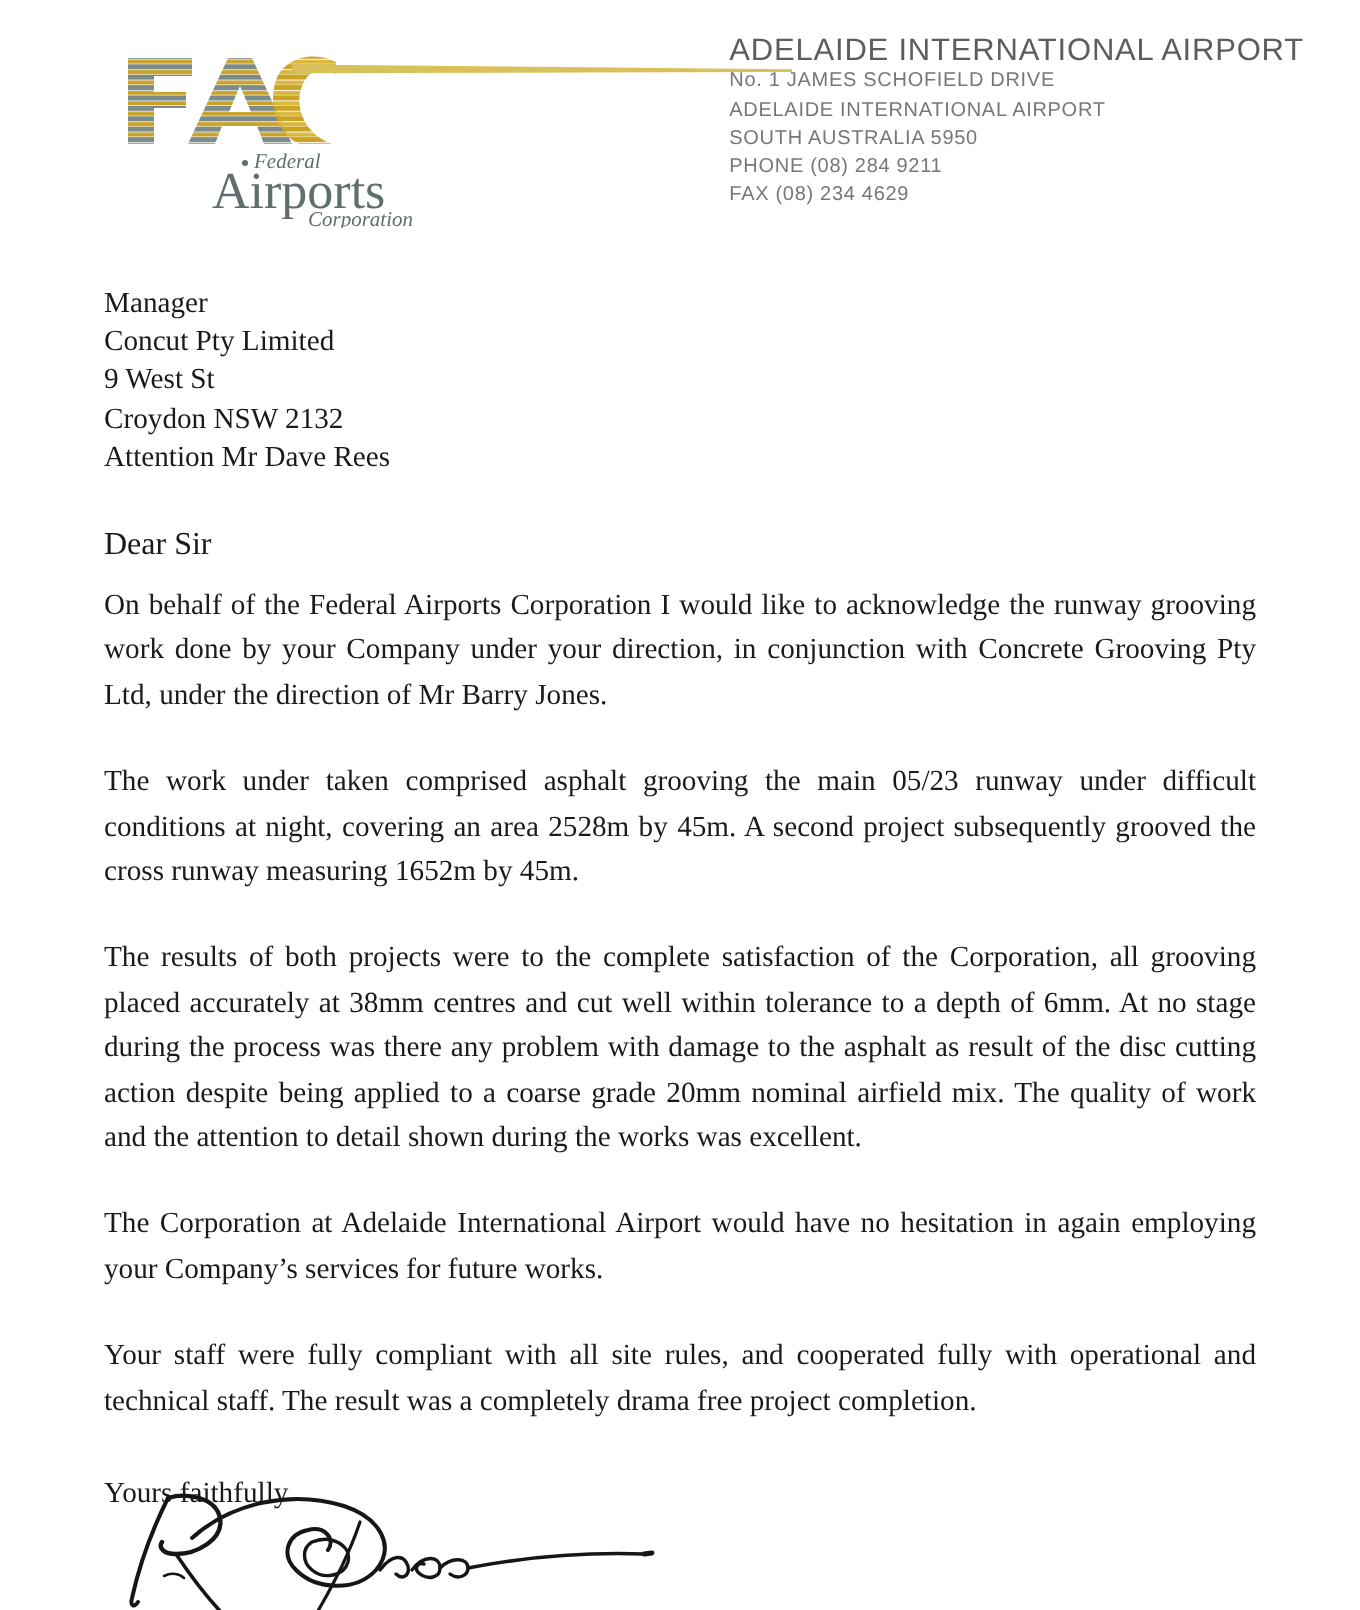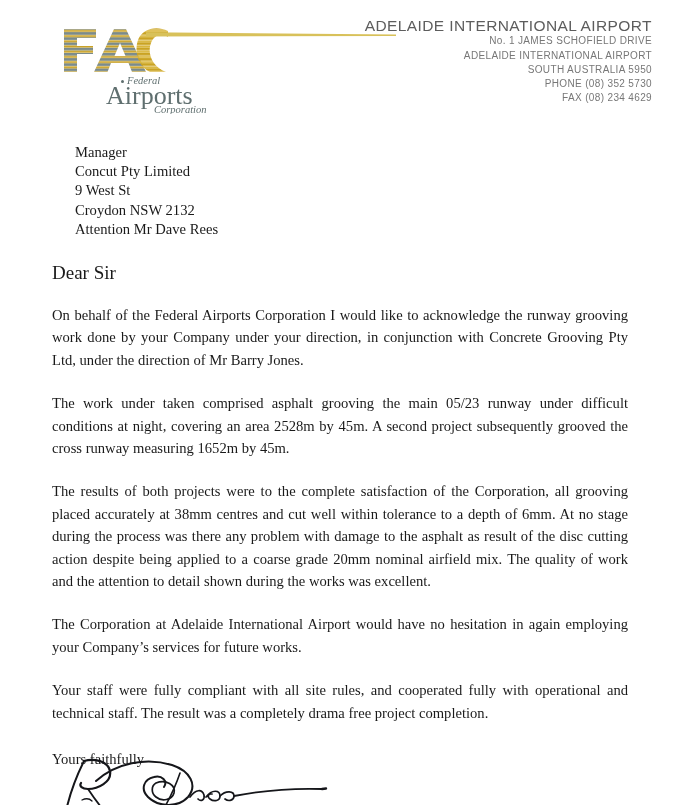--- a/index.html
+++ b/index.html
@@ -56,21 +56,20 @@
     width: 250px;
     height: 9px;
   }
   #gold-rule svg { display: block; }
 
   
   #letterhead-address {
     position: absolute;
     right: 28px;
     top: 17px;
-    text-align: right;
     font-family: "Liberation Sans", sans-serif;
     color: #6e6e6e;
   }
   #airport-name {
     font-size: 15.5px;
     letter-spacing: 0.4px;
     color: #5d5d5d;
     line-height: 1.12;
     white-space: nowrap;
   }
@@ -83,40 +82,40 @@
   }
 
   
   #letter {
     position: absolute;
     left: 52px;
     top: 143px;
     width: 576px;
   }
 
-  #recipient { margin-bottom: 0; margin-left: 23px; }
+  #recipient { margin-bottom: 0; }
   .recipient-line {
     font-size: 14.6px;
     line-height: 19.2px;
     white-space: nowrap;
   }
 
   #salutation {
-    font-size: 19px;
+    font-size: 16px;
     line-height: 19px;
     margin-top: 24px;
   }
 
   .body-para {
     font-size: 14.6px;
     line-height: 22.4px;
     text-align: justify;
     margin-top: 21px;
   }
-  .body-para:first-of-type { margin-top: 22px; font-family: Liberation Serif, serif; }
+  .body-para:first-of-type { margin-top: 10px; font-family: Liberation Serif, serif; }
 
   
   #signoff {
     margin-top: 26px;
     font-size: 14.6px;
     line-height: 19px;
   }
   #signature-area {
     position: relative;
     height: 0;
@@ -191,21 +190,21 @@
     <svg width="250" height="9" viewBox="0 0 250 9" xmlns="http://www.w3.org/2000/svg">
       <polygon points="0,1.2 250,3.6 250,5.0 0,5.6" fill="#d8c15a"></polygon>
     </svg>
   </div>
 
   <div id="letterhead-address">
     <div id="airport-name">ADELAIDE INTERNATIONAL AIRPORT</div>
     <div class="addr-line">No. 1 JAMES SCHOFIELD DRIVE</div>
     <div class="addr-line">ADELAIDE INTERNATIONAL AIRPORT</div>
     <div class="addr-line">SOUTH AUSTRALIA 5950</div>
-    <div class="addr-line">PHONE (08) 352 5730</div>
+    <div class="addr-line">PHONE (08) 284 9211</div>
     <div class="addr-line">FAX (08) 234 4629</div>
   </div>
 </div>
 
 <div id="letter">
 
   <div id="recipient">
     <div class="recipient-line">Manager</div>
     <div class="recipient-line">Concut Pty Limited</div>
     <div class="recipient-line">9 West St</div>

